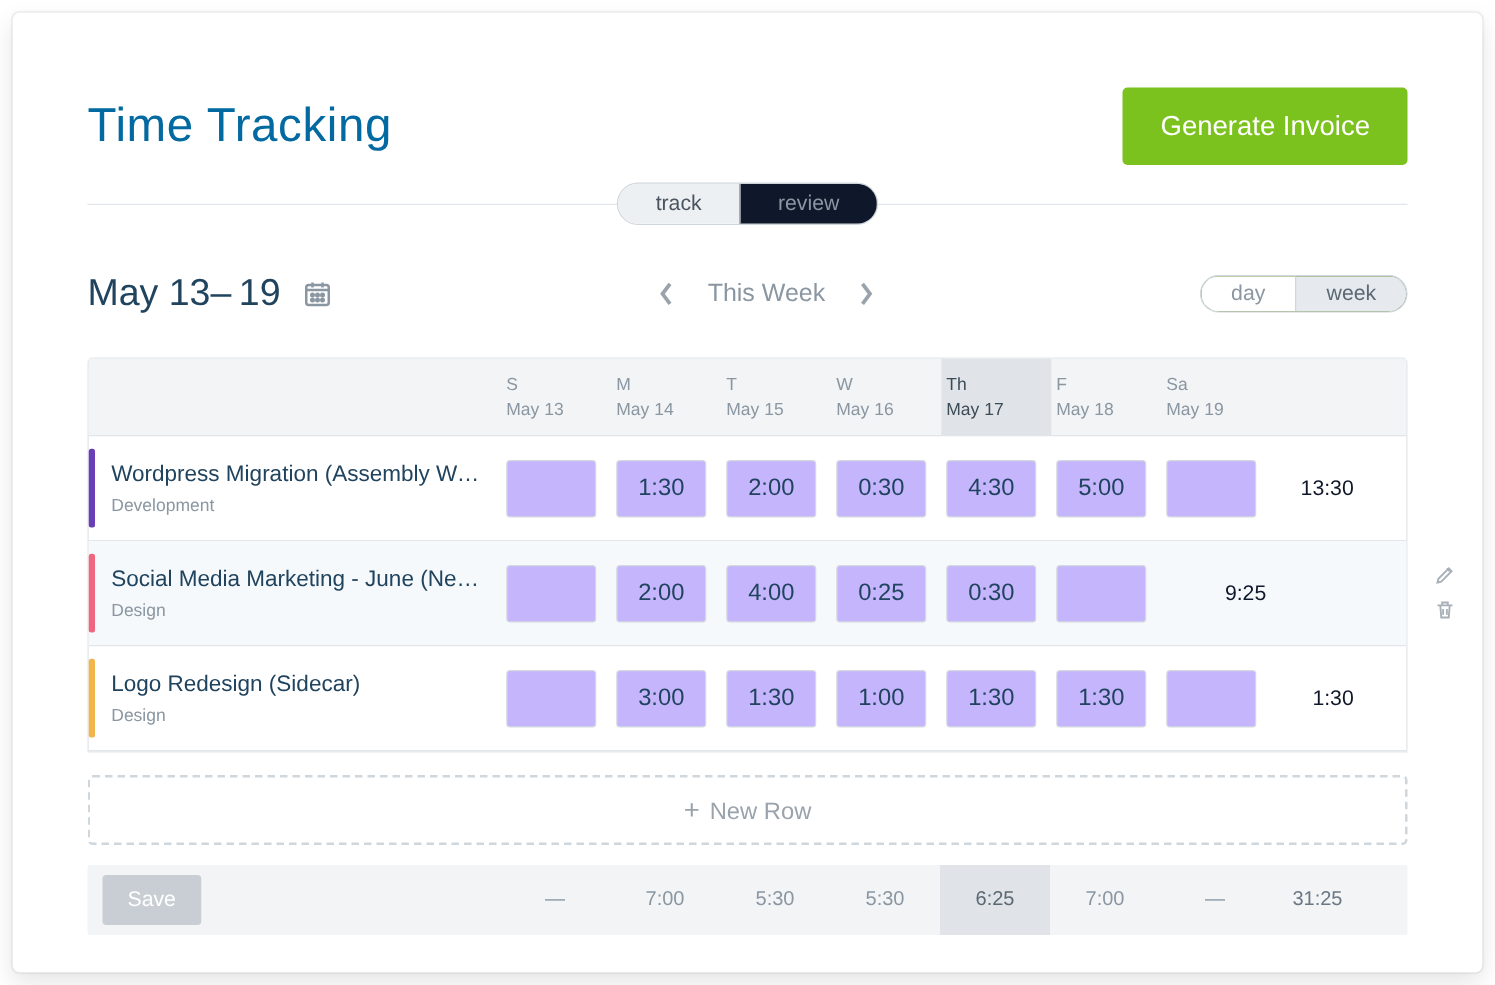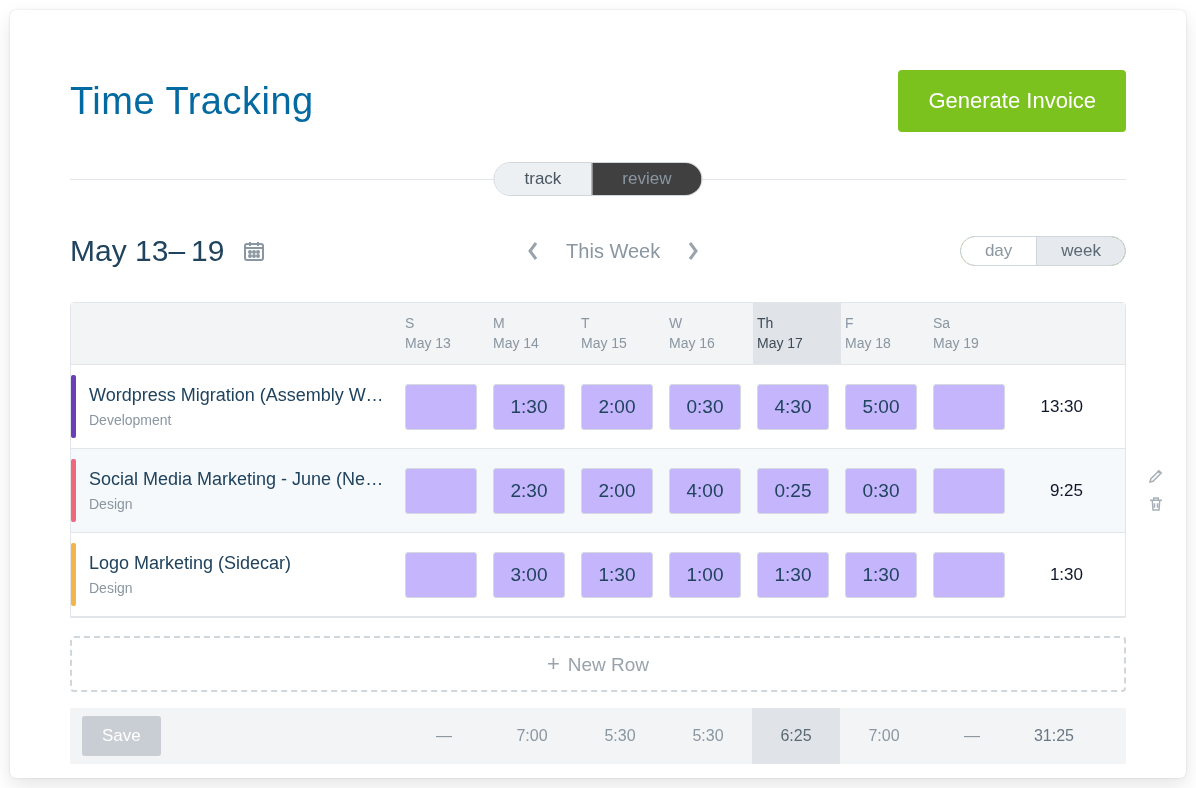--- a/index.html
+++ b/index.html
@@ -12,27 +12,27 @@
     border-radius: 6px;
     box-shadow: 0 0 2px rgba(0,0,0,.15), 0 8px 20px rgba(0,0,0,.10);
     padding: 60px 60px 40px 60px;
   }
   .header-row { display:flex; align-items:center; justify-content:space-between; }
   .title { font-size: 38px; font-weight: 300; color:#0369a1; letter-spacing:.5px; }
   .gen-btn {
     background:#7cc21e; color:#fff; border:none; border-radius:4px;
     font-size:22px; font-weight:400; padding:18px 30px; cursor:pointer;
   }
-  .seg-wrap { position:relative; margin-top:30px; height:34px; }
+  .seg-wrap { position:relative; margin-top:14px; height:34px; }
   .seg-line { position:absolute; top:17px; left:0; right:0; height:1px; background:#e2e6ea; }
   .seg {
     position:absolute; left:50%; transform:translateX(-50%); top:0;
     display:flex; border:1px solid #cfd6dc; border-radius:17px; overflow:hidden; background:#fff;
   }
-  .seg button { border:none; background:#404040; font-size:17px; padding:6px 30px; color:#8a96a1; cursor:pointer; }
+  .seg button { border:none; background:#0f172a; font-size:17px; padding:6px 30px; color:#8a96a1; cursor:pointer; }
   .seg button.active { background:#edf0f2; color:#4a5561; }
   .seg button + button { border-left:1px solid #cfd6dc; }
 
   .ctrl-row { display:flex; align-items:center; margin-top:38px; }
   .range { font-size:30px; color:#20435e; font-weight:400; display:flex; align-items:center; gap:18px; }
   .cal-icn { color:#8a96a1; display:inline-flex; }
   .week-nav { margin:0 auto; display:flex; align-items:center; gap:26px; font-size:20px; color:#8a96a1; }
   .chev { cursor:pointer; color:#9aa3ac; display:inline-flex; }
   .view-seg {
     display:flex; border:1px solid #cfd6dc; border-radius:15px; overflow:hidden; background:#4d7c0f;
@@ -186,21 +186,20 @@
           <div class="cell"><input value="" style=""></div>
           <div class="rtotal">13:30</div>
         </div>
         <div class="trow hover">
           <div class="task">
             <div class="bar" style="background:#f0667f"></div>
             <div class="name">Social Media Marketing - June (Neu…)</div>
             <div class="cat">Design</div>
           </div>
           <div class="cell"><input value="" style=""></div>
-          <div class="cell"><input value="2:30" style=""></div>
           <div class="cell"><input value="2:00" style=""></div>
           <div class="cell"><input value="4:00" style=""></div>
           <div class="cell"><input value="0:25" style=""></div>
           <div class="cell"><input value="0:30" style=""></div>
           <div class="cell"><input value="" style=""></div>
           <div class="rtotal">9:25</div>
           <div class="row-actions">
             <span>
               <svg width="18" height="18" viewBox="0 0 24 24" fill="none" stroke="currentColor" stroke-width="2">
                 <path d="M4 20l4-1 11-11-3-3L5 16l-1 4zM14 5l3 3"></path>
@@ -209,21 +208,21 @@
             <span>
               <svg width="18" height="18" viewBox="0 0 24 24" fill="none" stroke="currentColor" stroke-width="2">
                 <path d="M4 7h16M9 7V4h6v3M7 7l1 13h8l1-13M10 11v6M14 11v6"></path>
               </svg>
             </span>
           </div>
         </div>
         <div class="trow">
           <div class="task">
             <div class="bar" style="background:#f2b54a"></div>
-            <div class="name">Logo Marketing (Sidecar)</div>
+            <div class="name">Logo Redesign (Sidecar)</div>
             <div class="cat">Design</div>
           </div>
           <div class="cell"><input value="" style=""></div>
           <div class="cell"><input value="3:00" style=""></div>
           <div class="cell"><input value="1:30" style=""></div>
           <div class="cell"><input value="1:00" style=""></div>
           <div class="cell"><input value="1:30" style=""></div>
           <div class="cell"><input value="1:30" style=""></div>
           <div class="cell"><input value="" style=""></div>
           <div class="rtotal">1:30</div>

